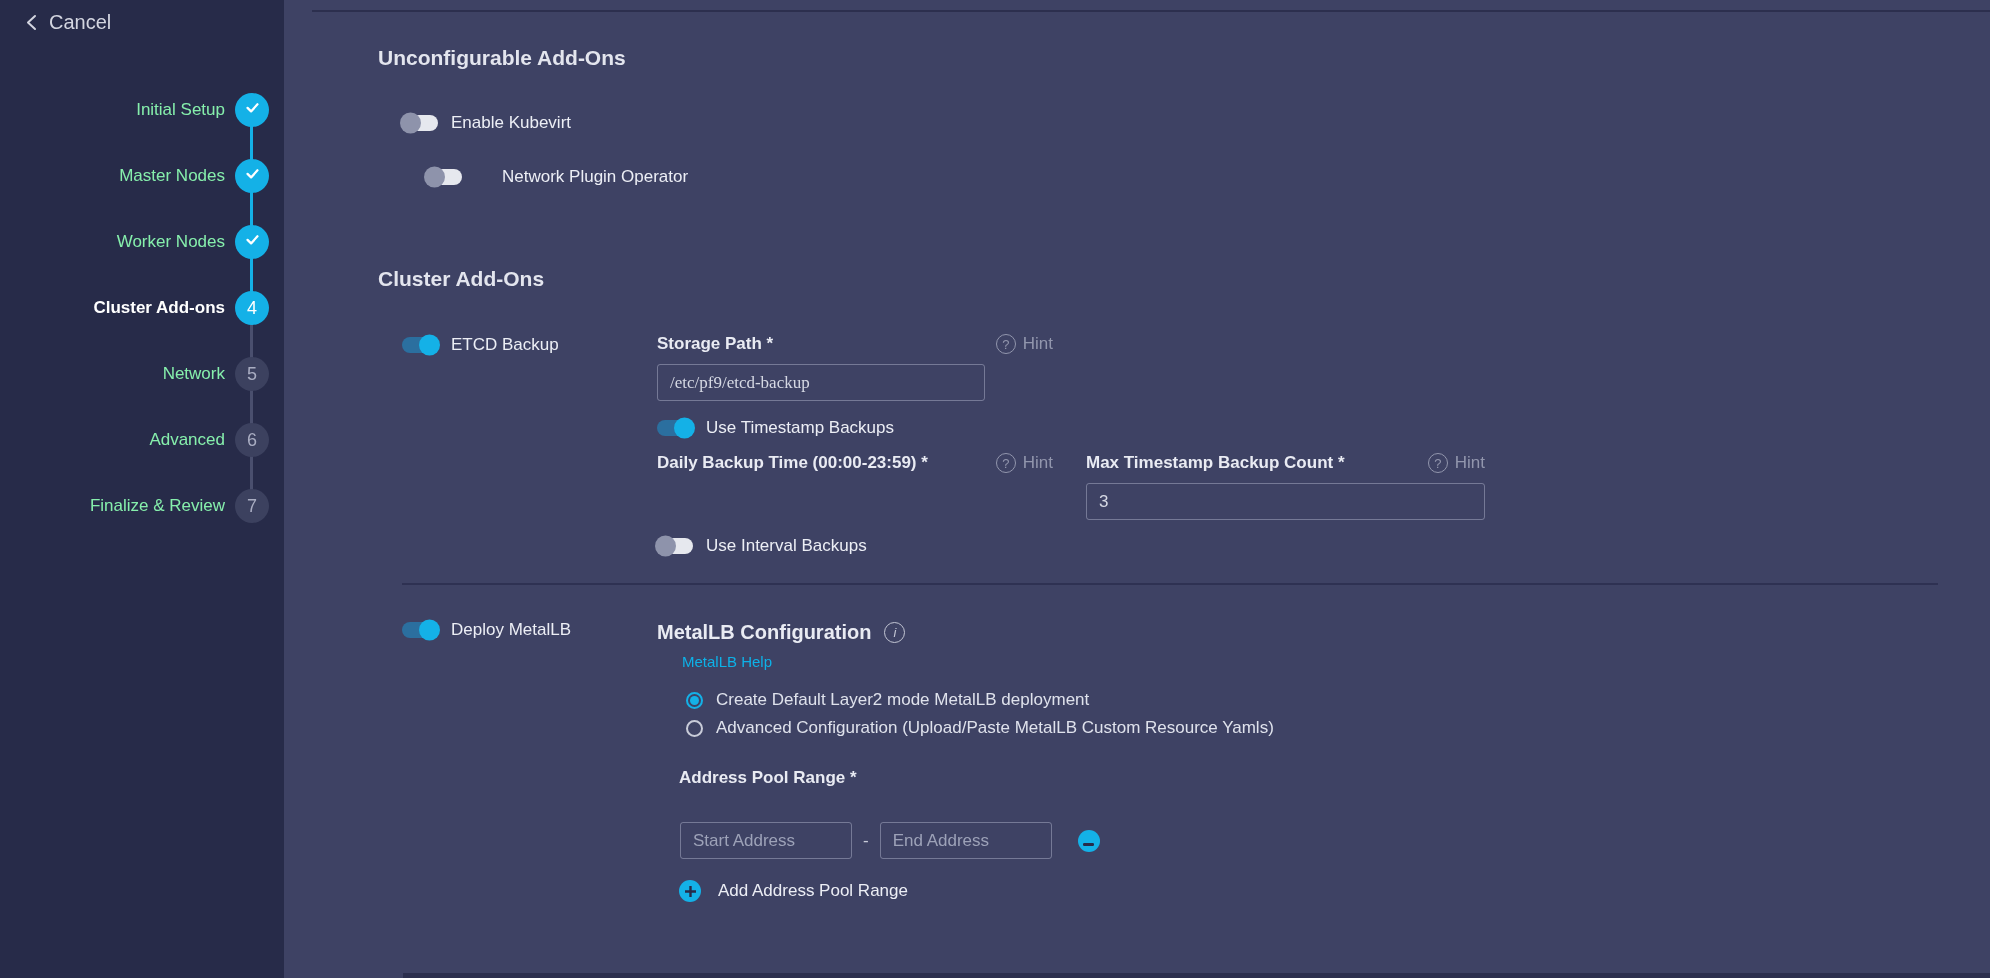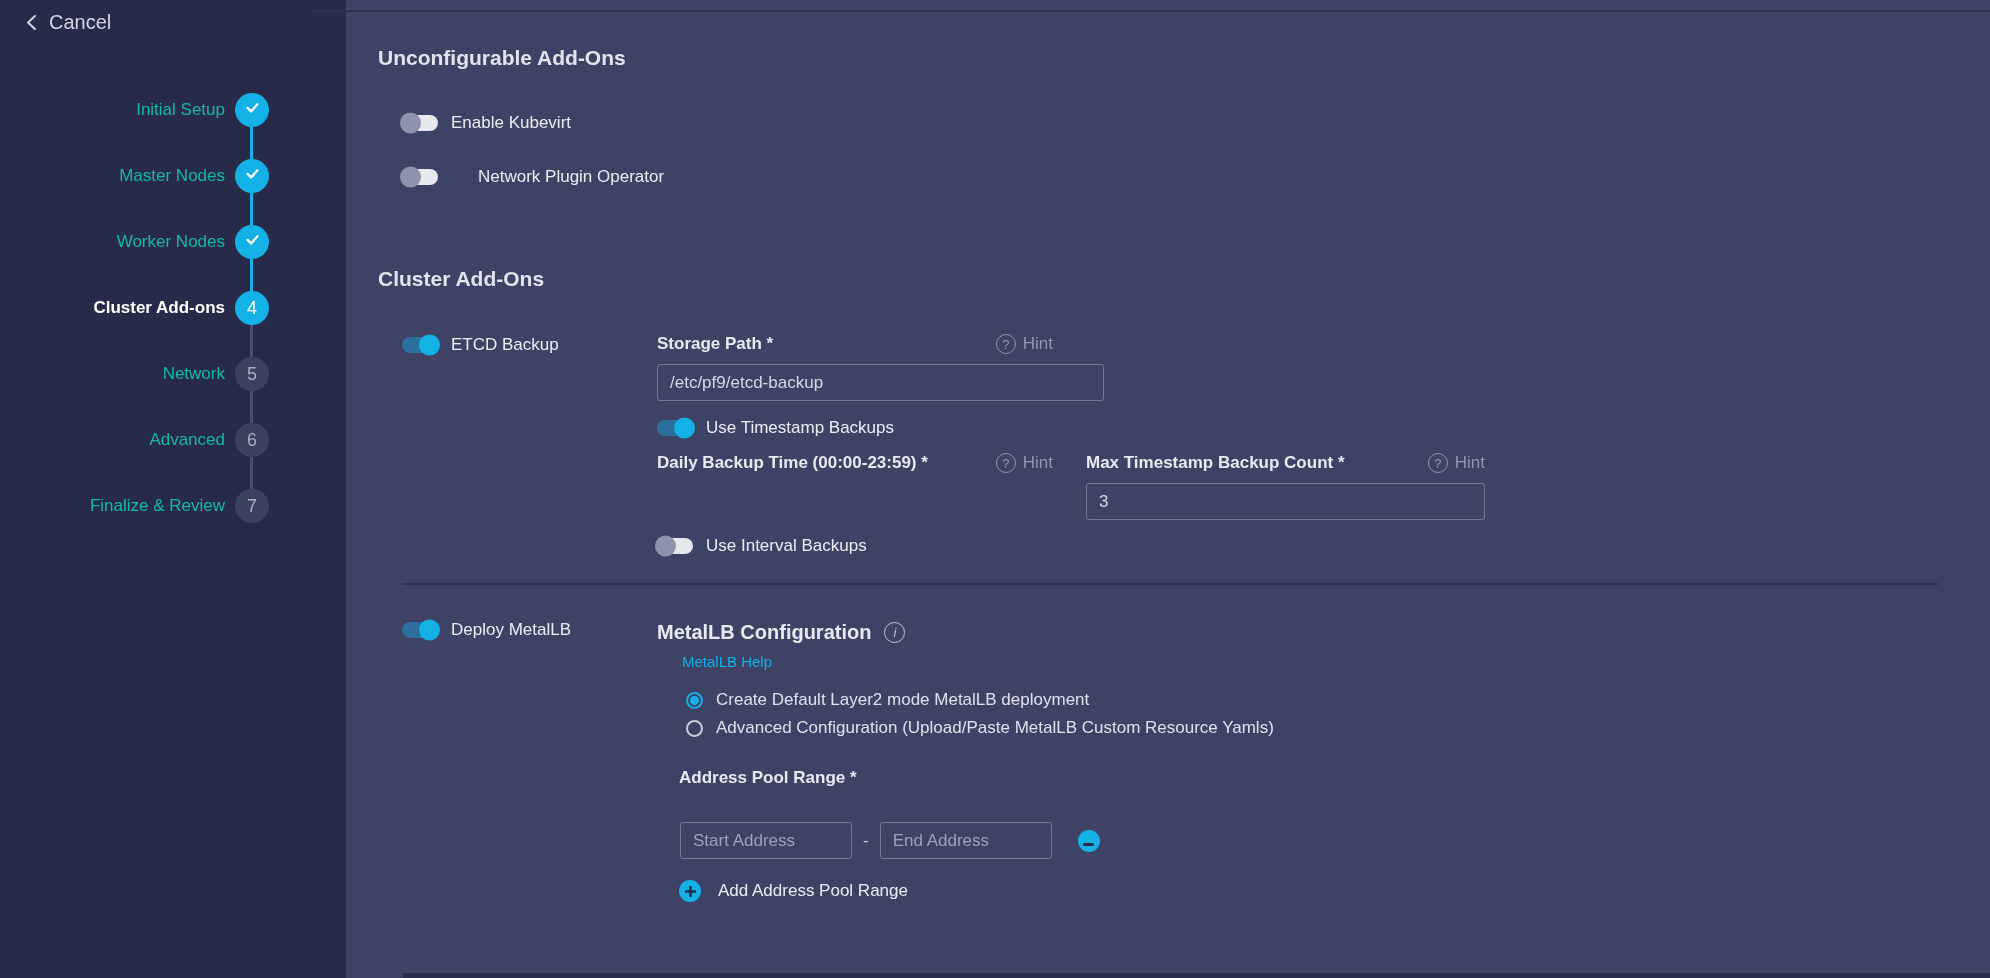--- a/index.html
+++ b/index.html
@@ -3,30 +3,30 @@
 <meta charset="utf-8">
 <style>
   * { margin:0; padding:0; box-sizing:border-box; }
   html,body { background:#1e2138; }
   .app {
     position:relative; width:1990px; height:978px; overflow:hidden;
     background:#3e4264; font-family:"Liberation Sans", sans-serif;
     color:#e9ebf3;
   }
   
-  .sidebar { position:absolute; left:0; top:0; bottom:0; width:346px; background:#272b49; }
+  .sidebar { position:absolute; left:0; top:0; bottom:0; width:284px; background:#272b49; }
   .cancel { position:absolute; left:25px; top:11px; display:flex; align-items:center; gap:11px;
             color:#d3d5e0; font-size:20px; cursor:pointer; }
   .cancel svg { display:block; }
   .connector { position:absolute; width:3px; left:250px; }
   .connector.done { background:#14b1e7; }
   .connector.todo { background:#4a4f6e; }
   .step { position:absolute; left:0; width:269px; height:34px;
           display:flex; align-items:center; justify-content:flex-end; gap:10px; cursor:pointer; }
-  .step-label { font-size:17px; color:#14b8a6; white-space:nowrap; }
+  .step-label { font-size:17px; color:#86efac; white-space:nowrap; }
   .step.current .step-label { color:#ffffff; font-weight:700; }
   .step-circle { width:34px; height:34px; border-radius:50%; flex:0 0 34px;
                  display:flex; align-items:center; justify-content:center;
                  font-size:18px; position:relative; z-index:2; }
   .step-circle.complete, .step-circle.current { background:#14b1e7; color:#ffffff; }
   .step-circle.upcoming { background:#3c415f; color:#a9adc2; }
   
   .topbar { position:absolute; left:312px; right:0; top:0; height:12px;
             border-bottom:2px solid #2c2f4e; }
   .bottombar { position:absolute; left:403px; right:0; bottom:0; height:5px; background:#2c2f4e; }
@@ -138,21 +138,21 @@
 
   <div class="section-title" style="left:378px; top:46px;">Unconfigurable Add-Ons</div>
 
   <div class="toggle-row" style="left:402px; top:113px;">
     <span class="toggle off">
         <span class="knob"></span>
       </span>
     <span class="toggle-label">Enable Kubevirt</span>
   </div>
 
-  <div class="toggle-row" style="left:402px; top:167px;gap:40px;">
+  <div class="toggle-row" style="left:426px; top:167px;gap:40px;">
     <span class="toggle off">
         <span class="knob"></span>
       </span>
     <span class="toggle-label">Network Plugin Operator</span>
   </div>
 
   <div class="section-title" style="left:378px; top:267px;">Cluster Add-Ons</div>
 
   <div class="toggle-row" style="left:402px; top:335px;">
     <span class="toggle on">
@@ -161,21 +161,21 @@
     <span class="toggle-label">ETCD Backup</span>
   </div>
 
   <div class="field-head" style="left:657px; top:334px; width:396px;">
     <span class="field-label">Storage Path *</span>
     <span class="hint">
       <span class="q-icon">?</span>
       <span>Hint</span>
     </span>
   </div>
-  <input class="text-input" style="left: 657px; top: 364px; width: 447px;" value="/etc/pf9/etcd-backup">
+  <input class="text-input" style="left: 657px; top: 364px; width: 328px; font-family: Liberation Serif, serif;" value="/etc/pf9/etcd-backup">
 
   <div class="toggle-row" style="left:657px; top:418px;">
     <span class="toggle on">
         <span class="knob"></span>
       </span>
     <span class="toggle-label">Use Timestamp Backups</span>
   </div>
 
   <div class="field-head" style="left:657px; top:453px; width:396px;">
     <span class="field-label">Daily Backup Time (00:00-23:59) *</span>

